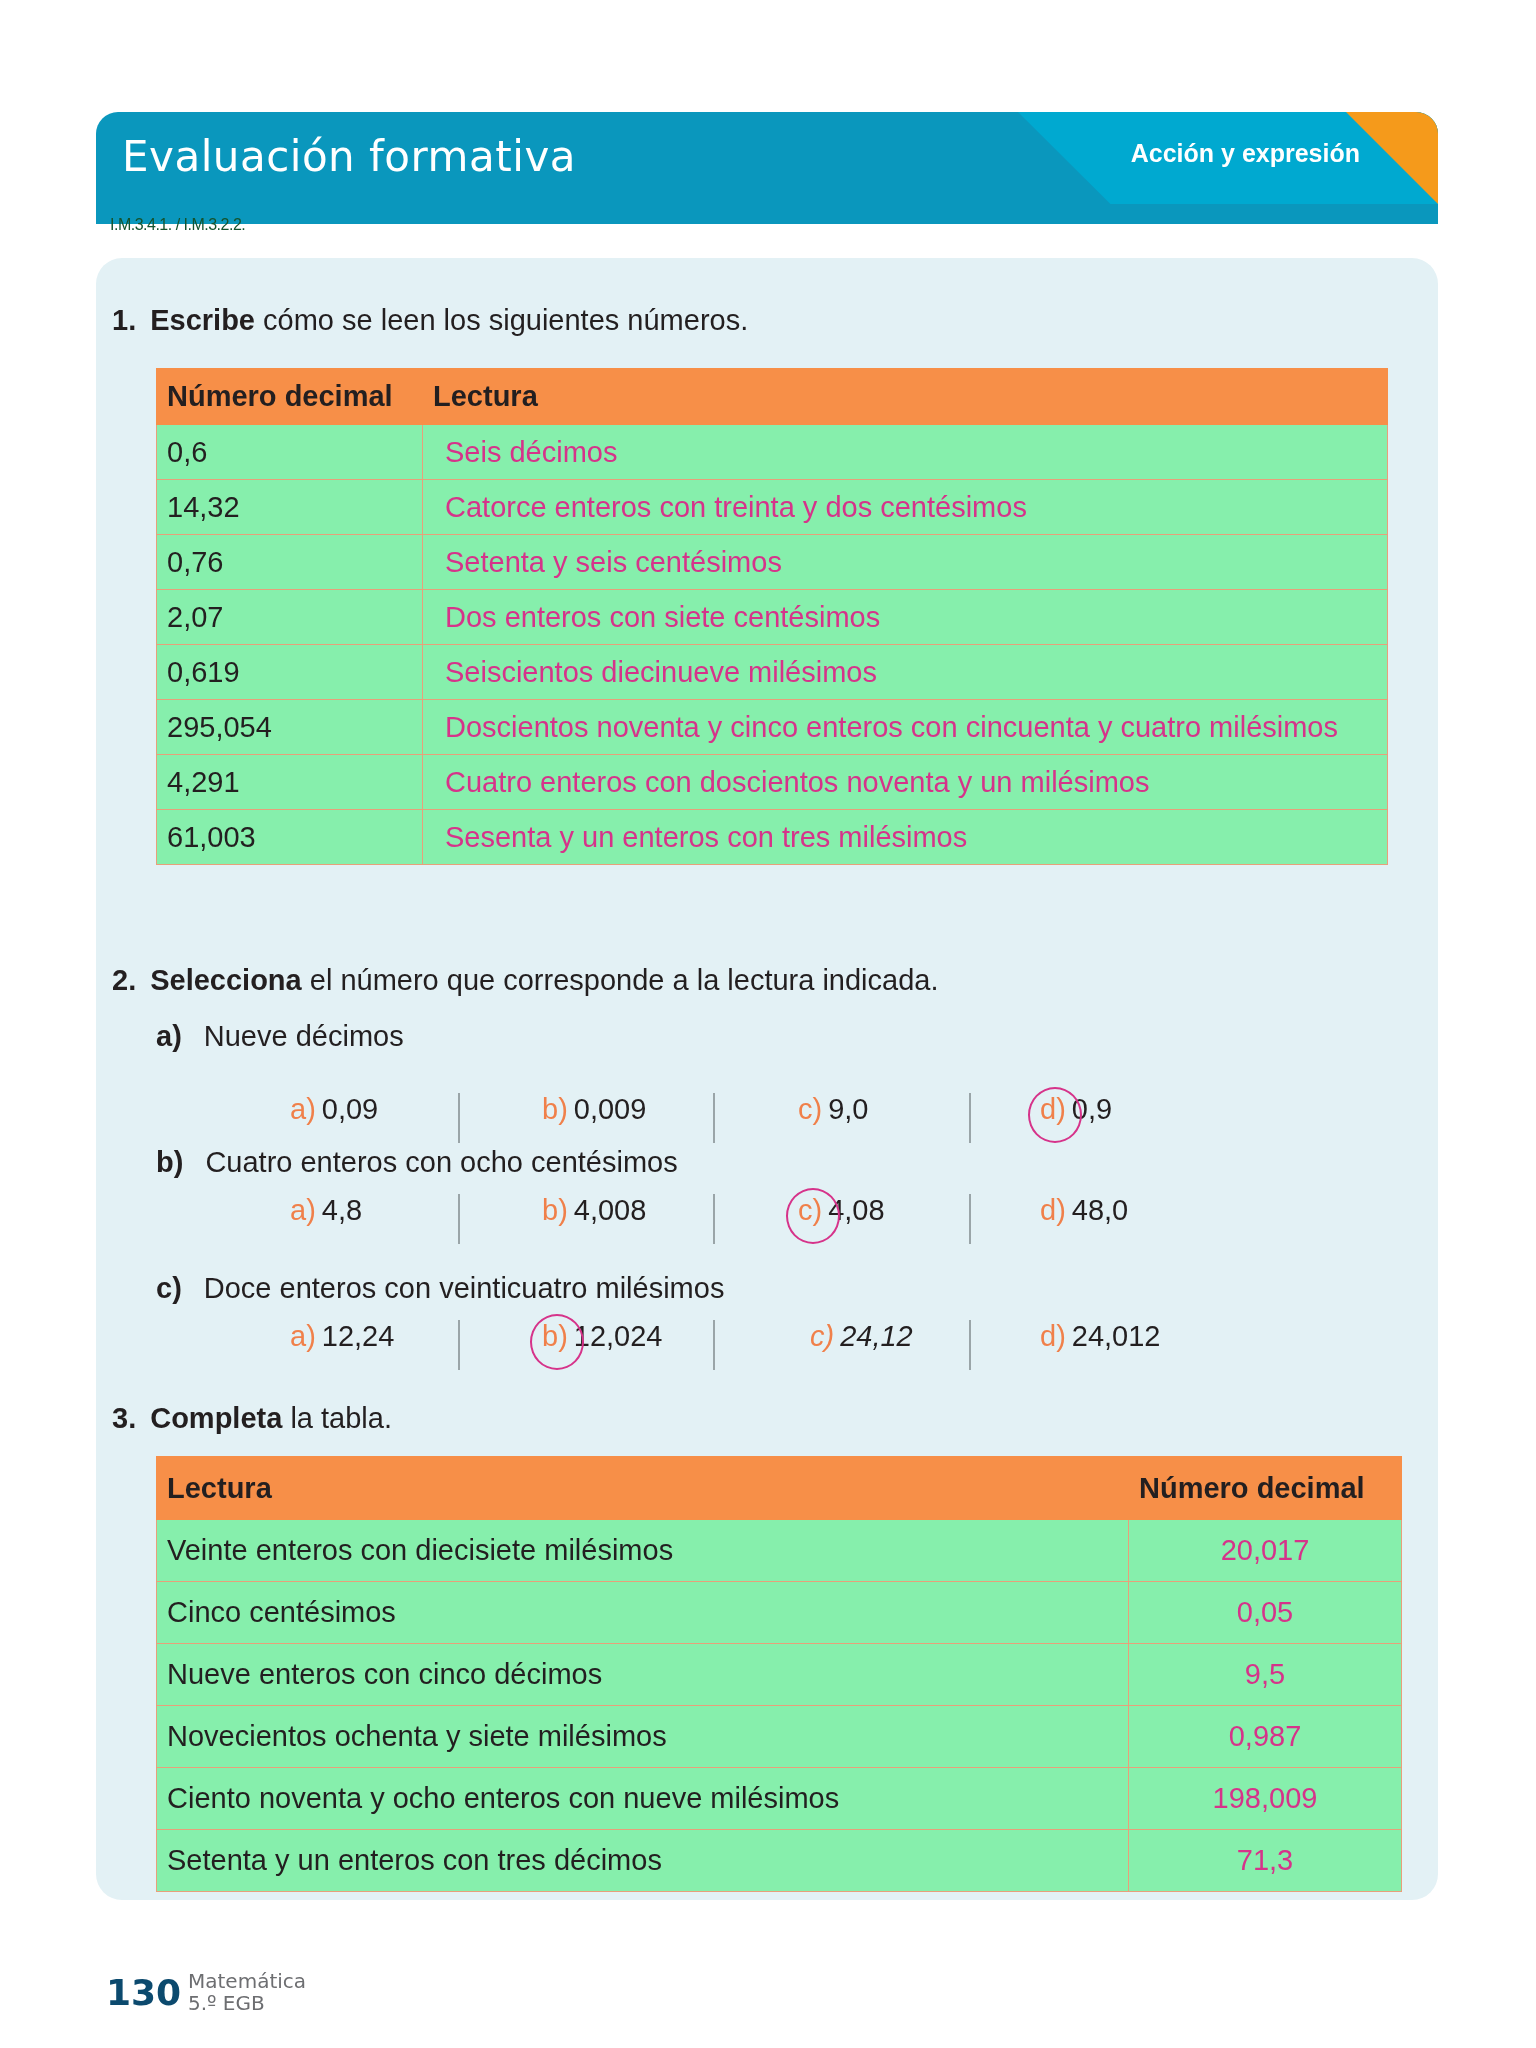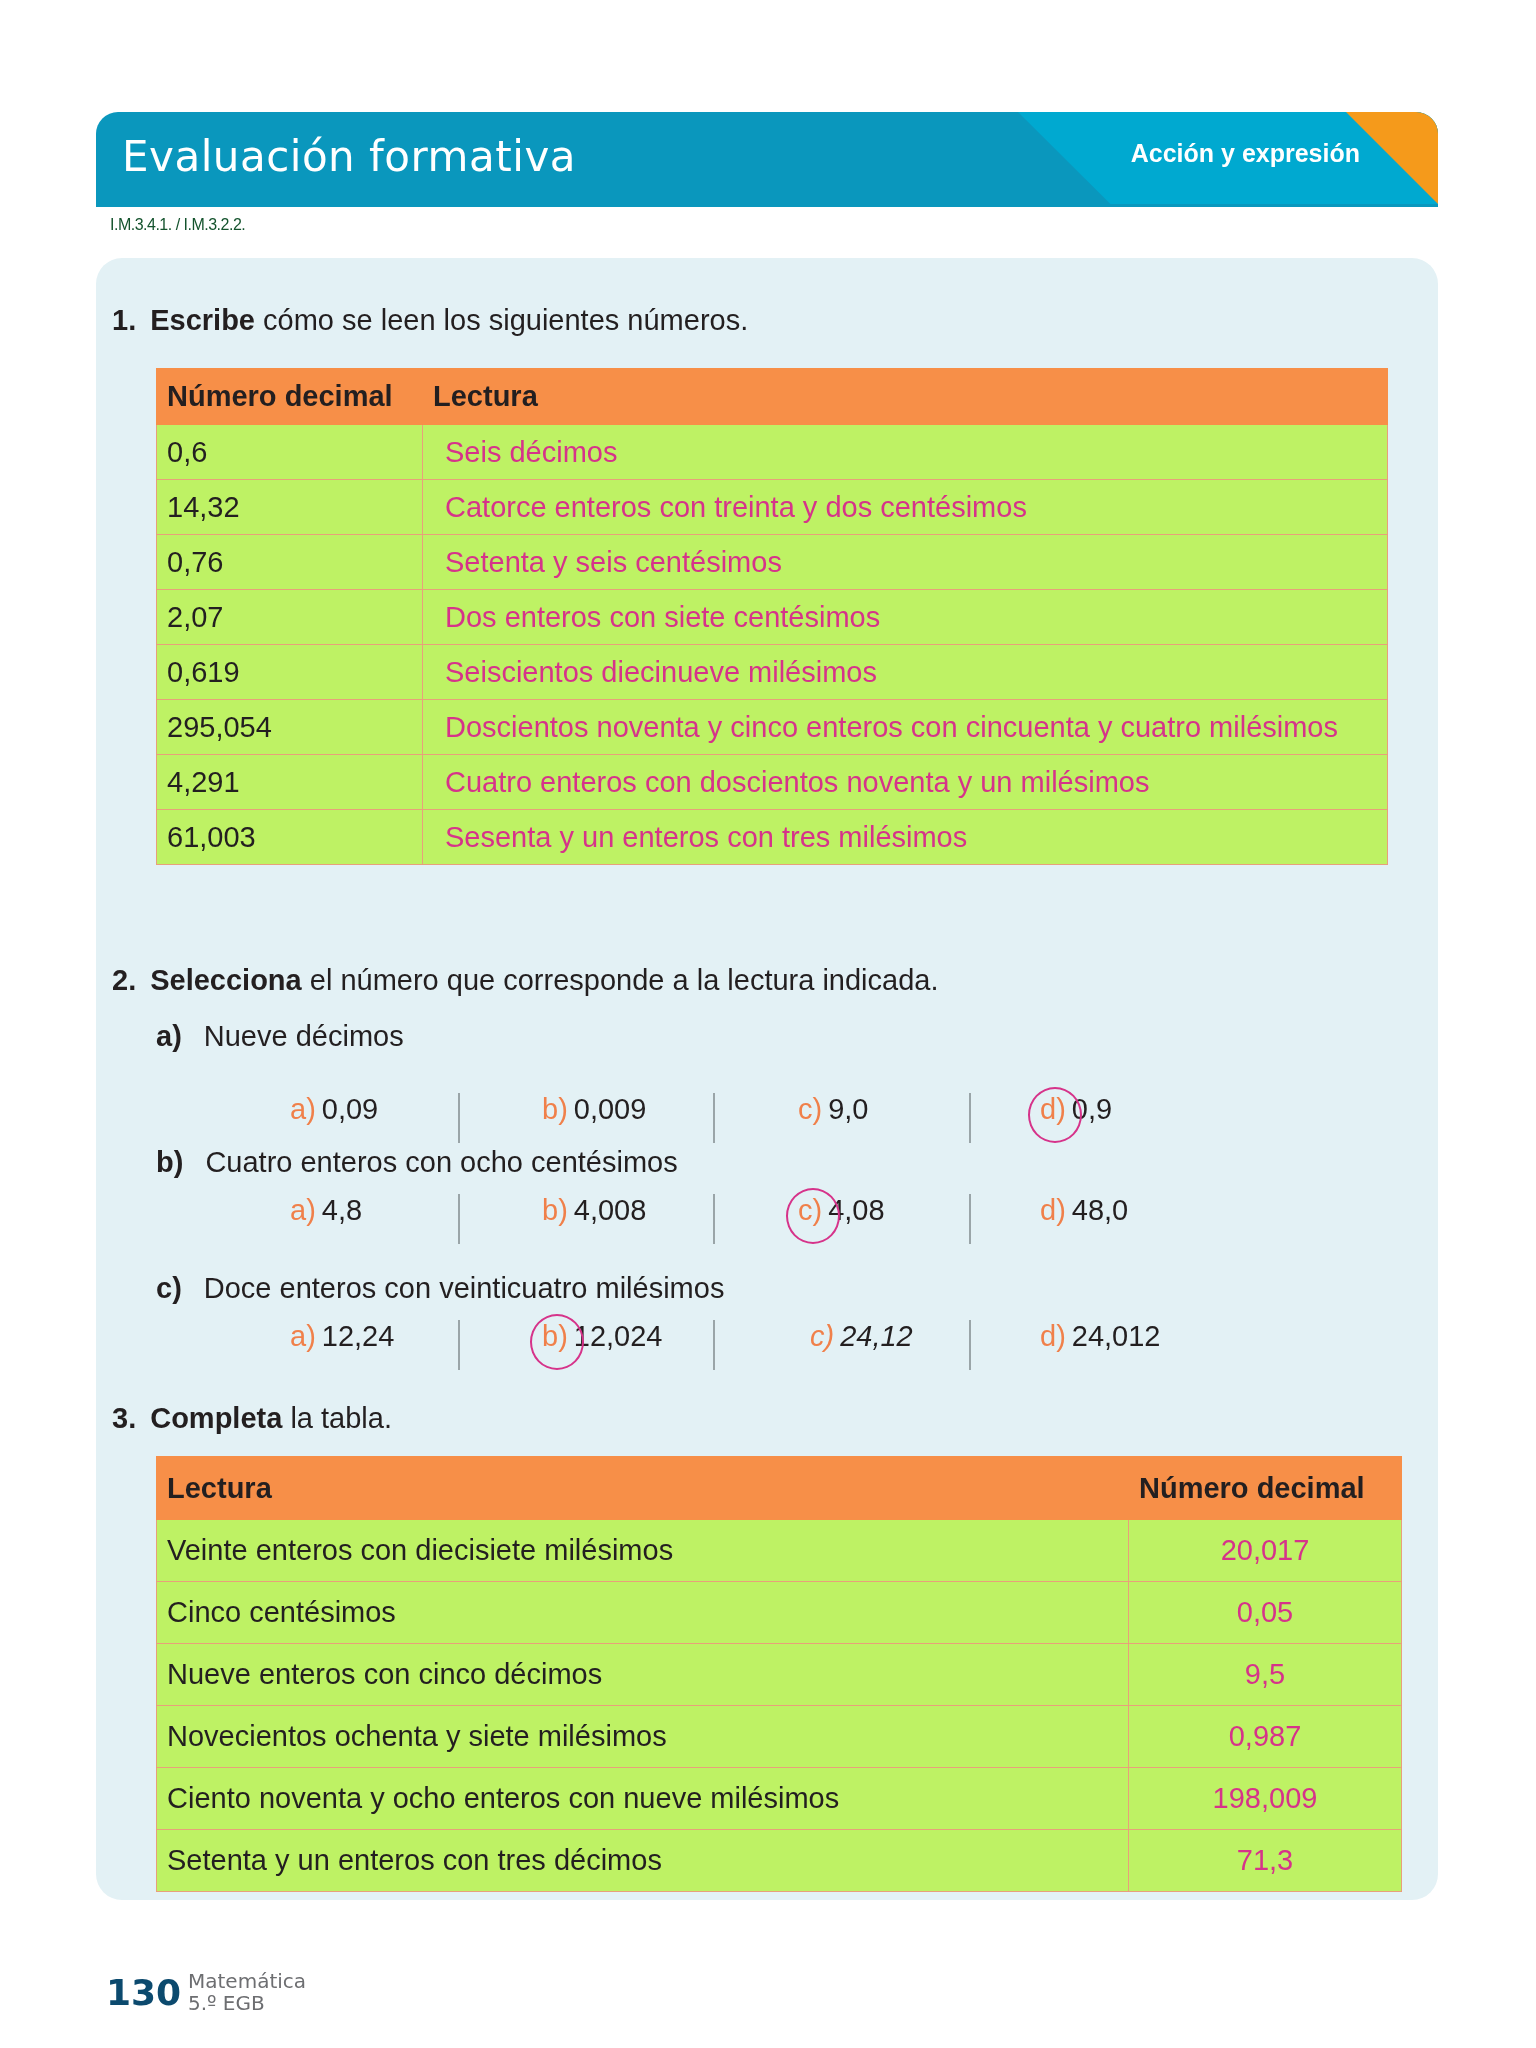--- a/index.html
+++ b/index.html
@@ -1,21 +1,21 @@
 <!DOCTYPE html>
 <html><head>
 <meta charset="utf-8">
 <style>
   html, body { margin: 0; padding: 0; }
   body {
     width: 1536px; height: 2048px; position: relative; background: #ffffff;
     font-family: "Liberation Sans", sans-serif; color: #231f20; overflow: hidden;
   }
   .header {
-    position: absolute; left: 96px; top: 112px; width: 1342px; height: 95px;
+    position: absolute; left: 96px; top: 112px; width: 1342px; height: 112px;
     border-radius: 22px 22px 0 0; overflow: hidden; background: #0a97bd;
   }
   .header .light {
     position: absolute; top: 0; right: 0; width: 420px; height: 92px; background: #00a9d0;
     clip-path: polygon(0 0, 100% 0, 100% 100%, 22% 100%);
   }
   .header .orange {
     position: absolute; top: 0; right: 0; width: 92px; height: 92px; background: #f59a1b;
     clip-path: polygon(0 0, 100% 0, 100% 100%);
   }
@@ -31,21 +31,21 @@
   .indicator {
     position: absolute; left: 110px; top: 216px; font-size: 16px; color: #14532d; letter-spacing: -0.5px;
   }
   .panel {
     position: absolute; left: 96px; top: 258px; width: 1342px; height: 1642px;
     background: #e3f1f5; border-radius: 26px;
   }
   .q { position: absolute; left: 112px; font-size: 29px; color: #231f20; }
   .q b { font-weight: bold; }
   .q .num { font-weight: bold; margin-right: 14px; }
-  table { border-collapse: collapse; position: absolute; background: #bef264; }
+  table { border-collapse: collapse; position: absolute; background: #86efac; }
   td, th { border: 1.5px solid #e8a07a; padding: 0 10px; text-align: left; font-size: 29px; }
   th { background: #f78f48; border-color: #f78f48; font-weight: bold; color: #231f20; }
   .t1 { left: 156px; top: 368px; width: 1232px; }
   .t1 th { height: 55px; }
   .t1 td { height: 54px; }
   .t1 .c1 { width: 245px; }
   .reading { color: #d6338a; padding-left: 22px; }
   .sub { position: absolute; left: 156px; font-size: 29px; }
   .sub b { font-weight: bold; margin-right: 22px; }
   .opts { position: absolute; left: 260px; width: 960px; height: 56px; }

